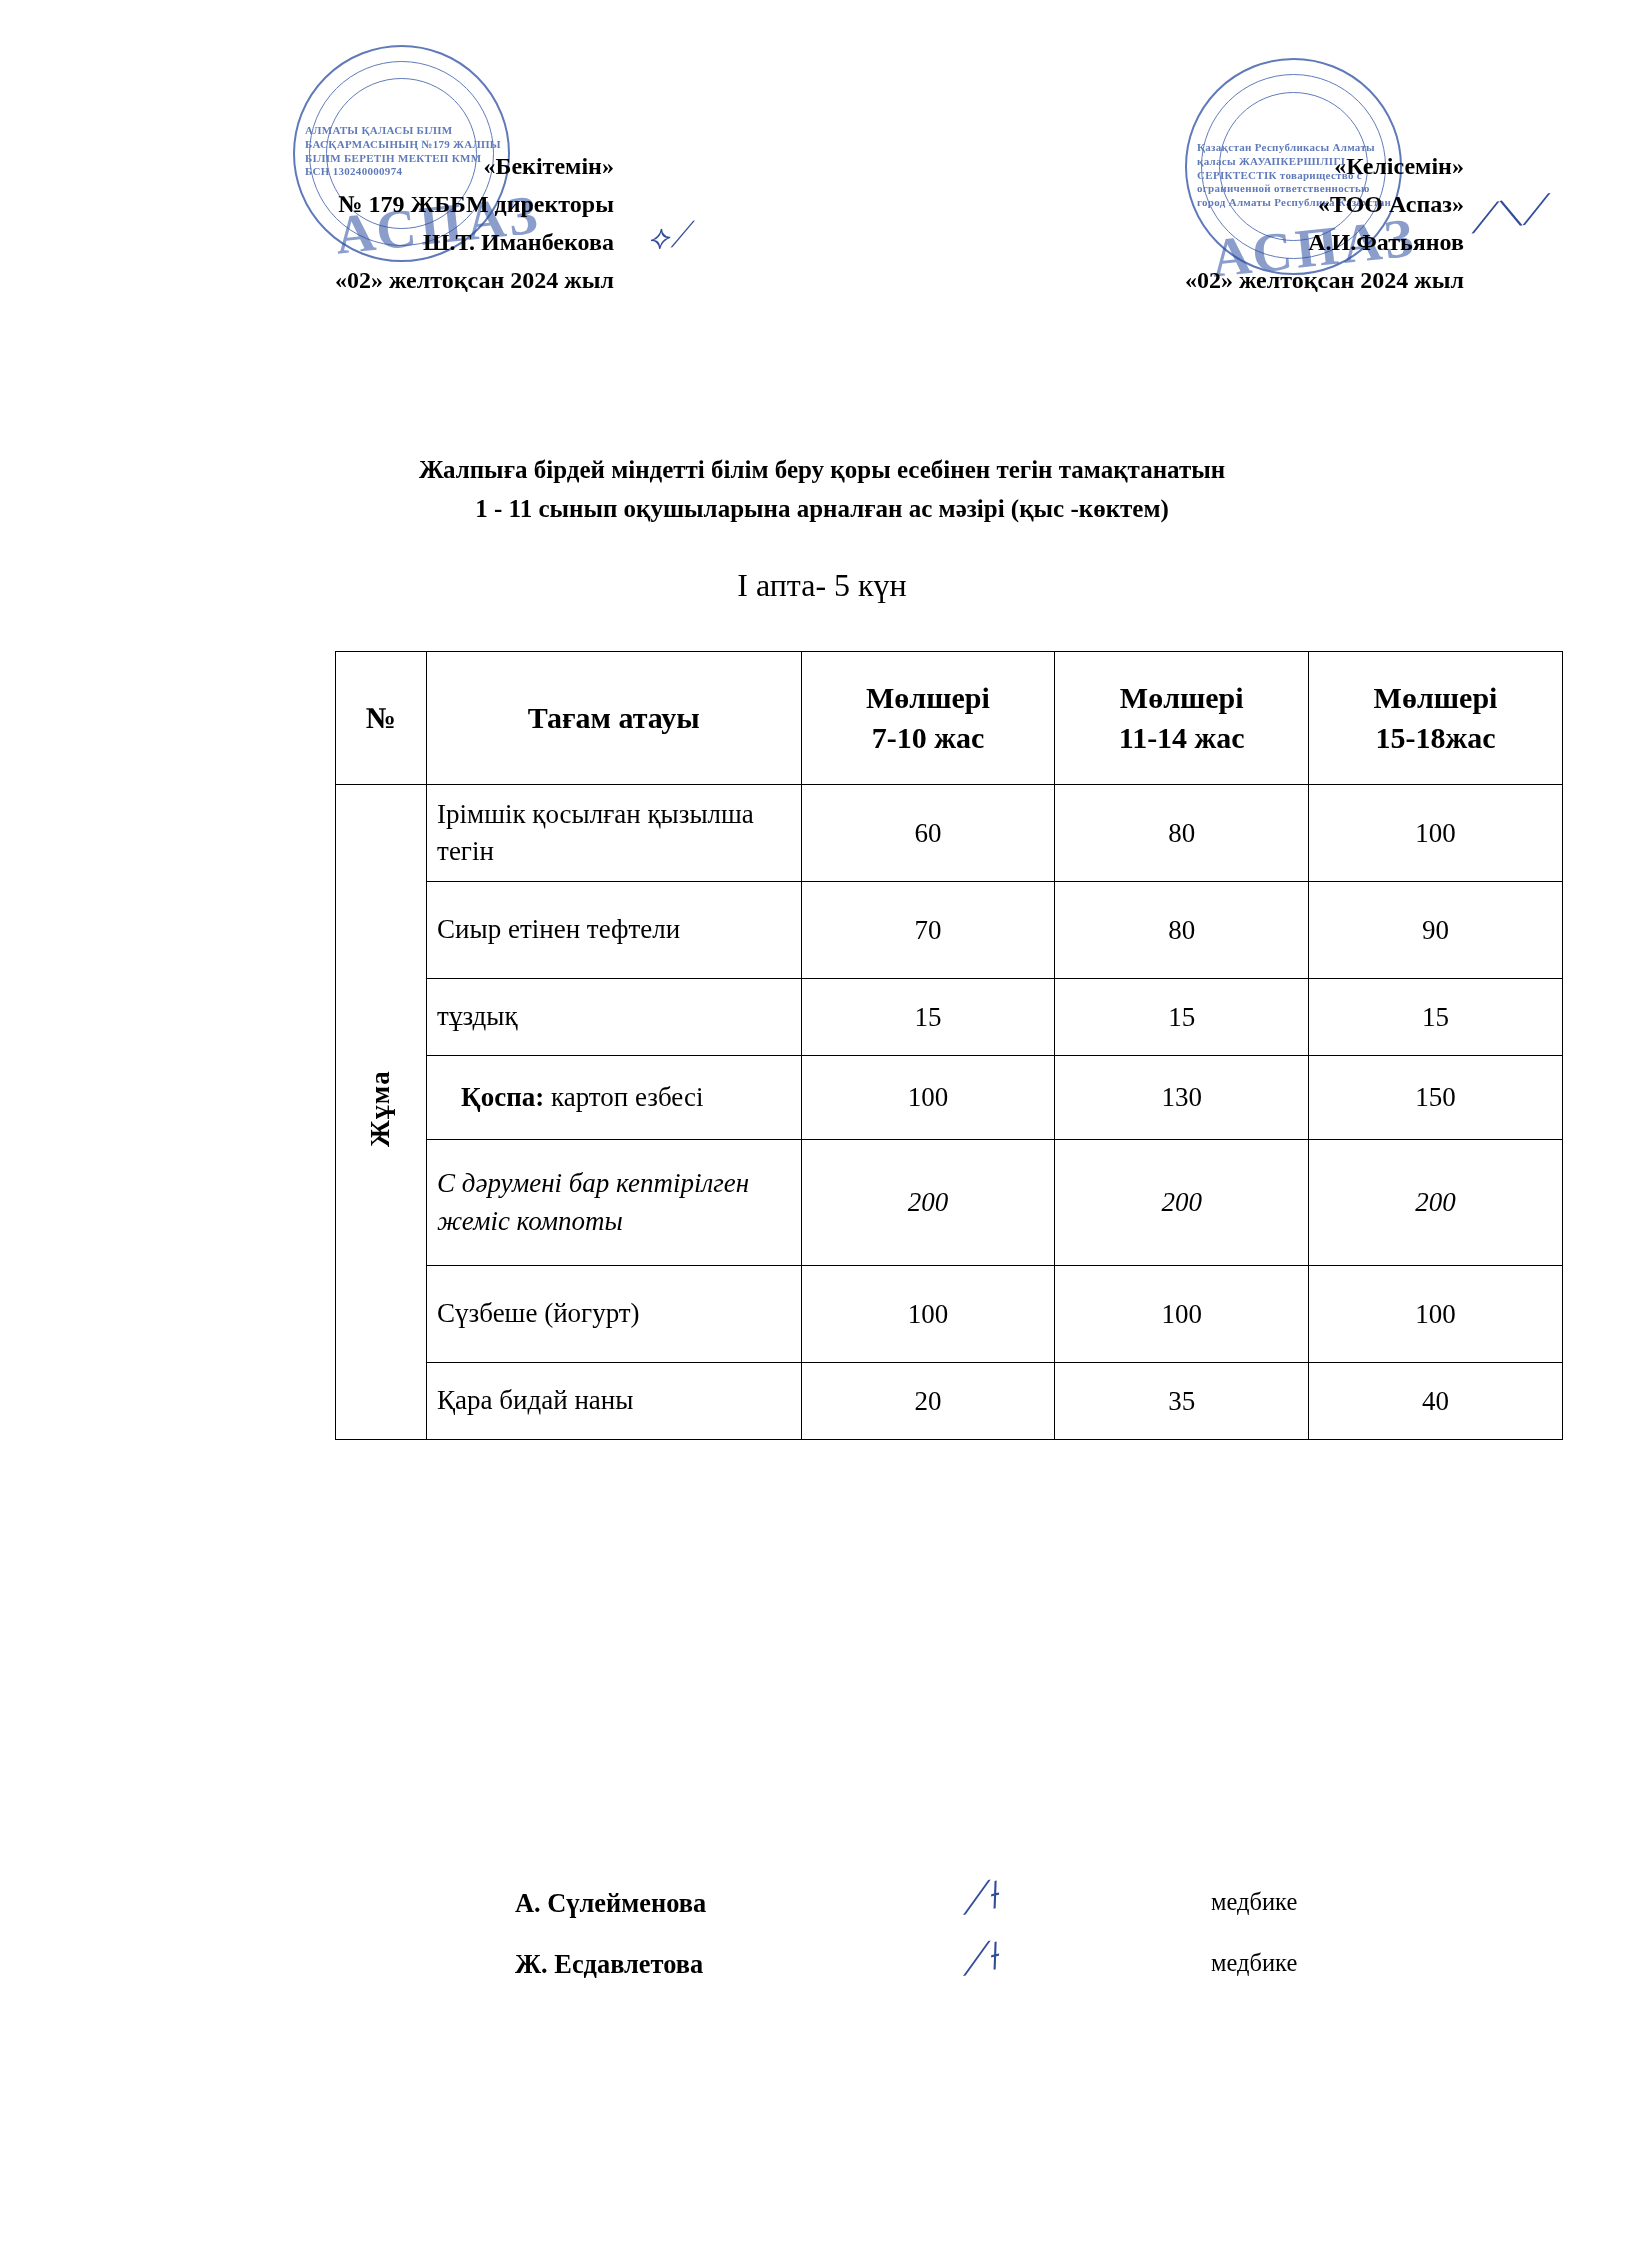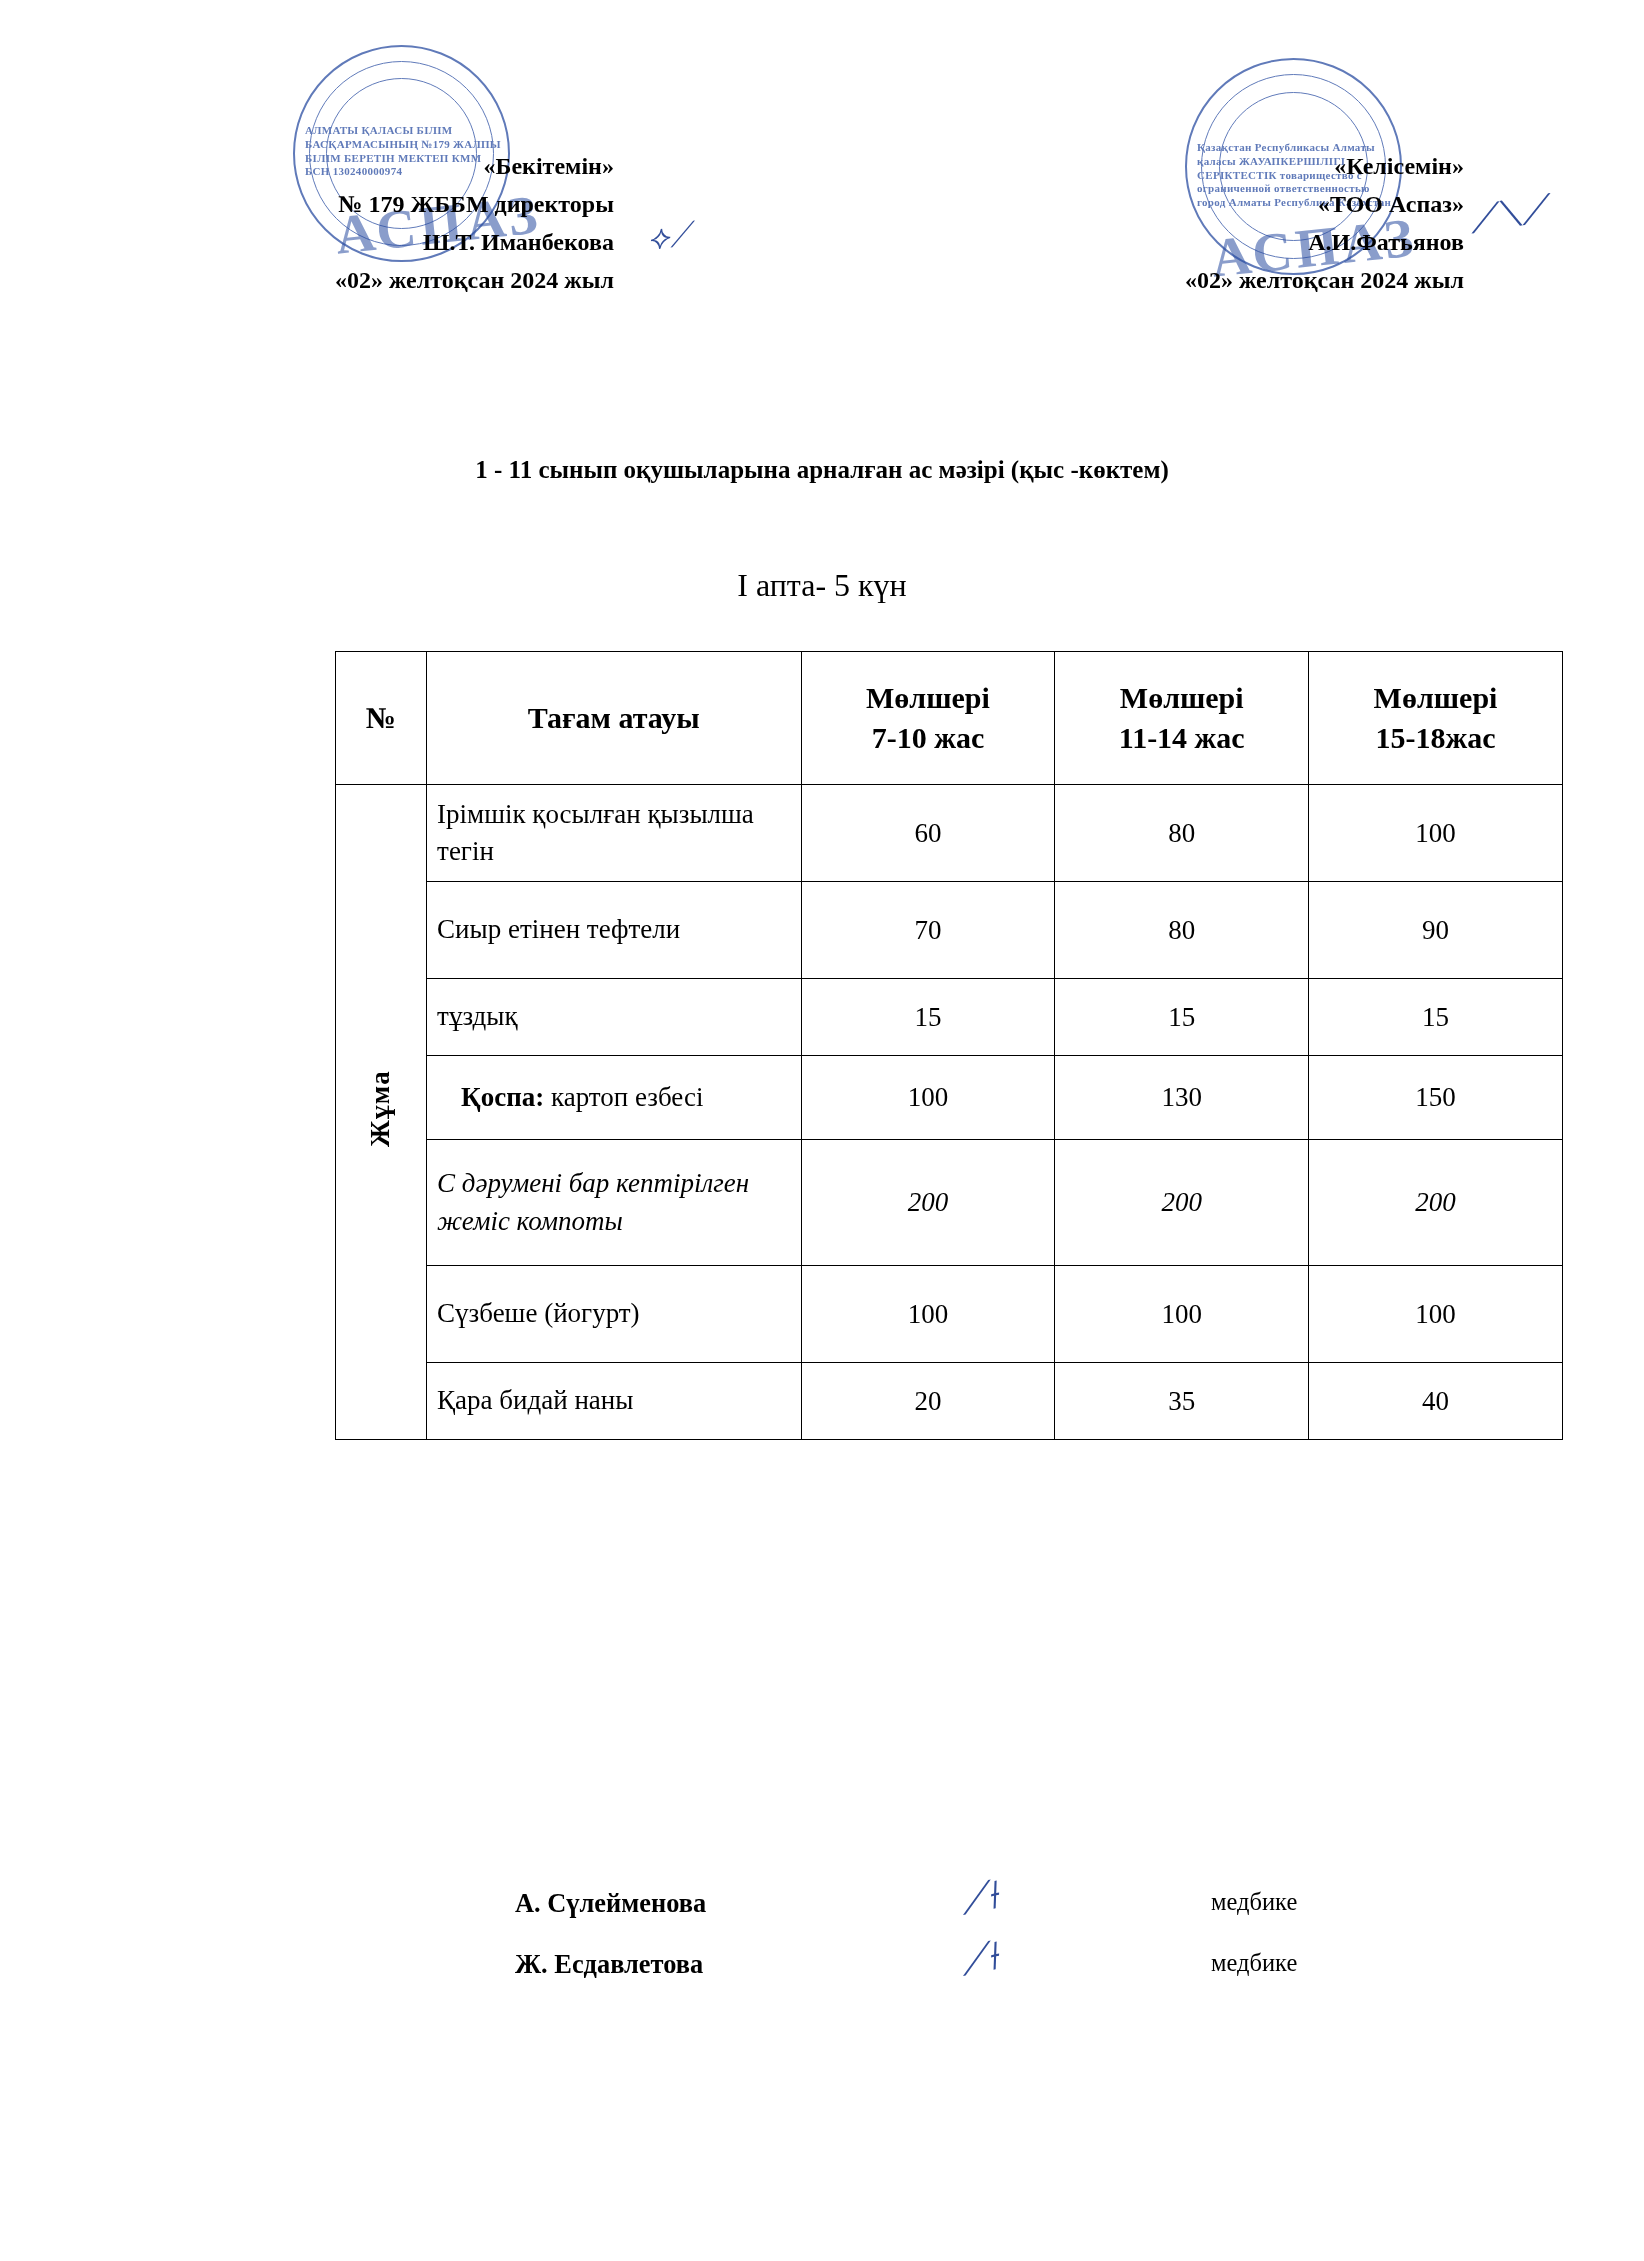--- a/index.html
+++ b/index.html
@@ -243,20 +243,21 @@
   </div>
   <div class="approval-block approval-right">
     <div>«Келісемін»</div>
     <div>«ТОО Аспаз»</div>
     <div>А.И.Фатьянов</div>
     <div>«02» желтоқсан 2024 жыл</div>
   </div>
 </div>
 
 <div class="doc-title">
+  <div>Жалпыға бірдей міндетті білім беру қоры  есебінен тегін тамақтанатын</div>
   <div>1 - 11 сынып оқушыларына арналған ас мәзірі (қыс -көктем)</div>
 </div>
 <div class="week-title">І апта- 5 күн</div>
 
 <table class="menu-table">
   <thead>
     <tr>
       <th class="col-num">№</th>
       <th class="col-dish">Тағам атауы</th>
       <th class="col-amount">

